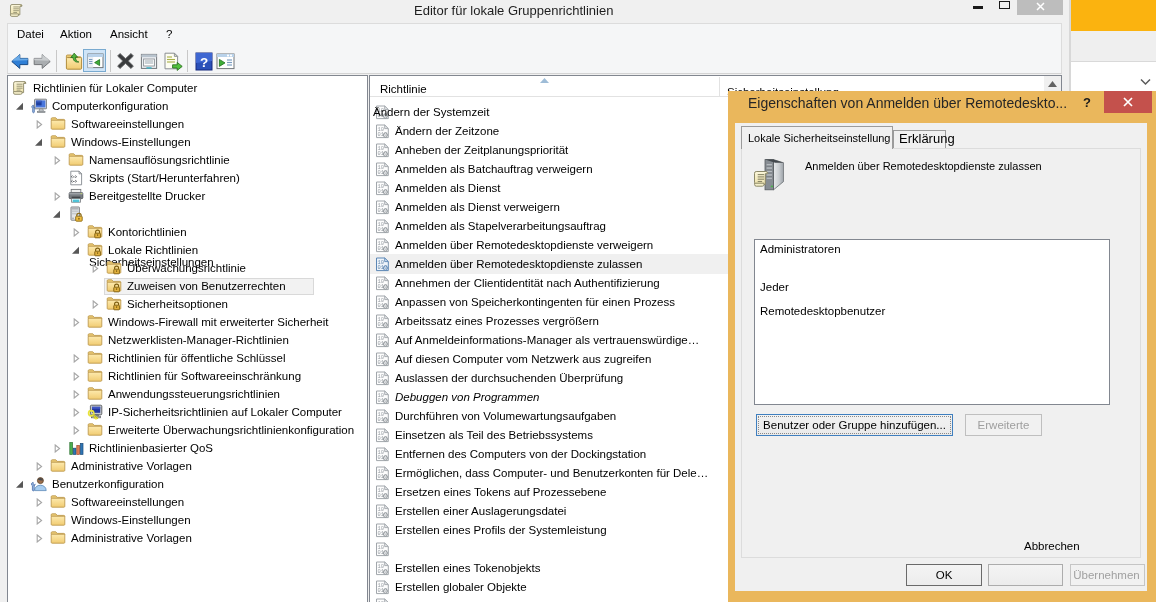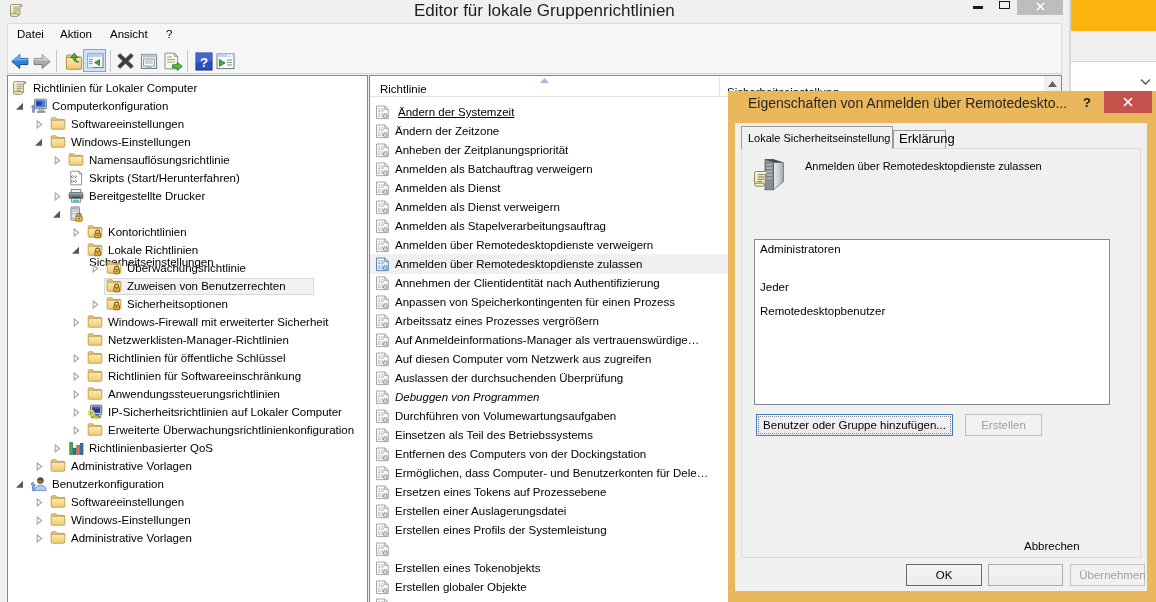--- a/index.html
+++ b/index.html
@@ -161,21 +161,21 @@
 <svg class="ic" style="left:1140px;top:78px;width:11px;height:8px" viewBox="0 0 11 8">
     <path d="M1 1.5 L5.5 6 L10 1.5" fill="none" stroke="#5a5a5a" stroke-width="1.5"></path>
   </svg>
 <div class="abs" style="left:1069px;top:0;width:2px;height:602px;background:#d8d8d8;"></div>
 
 <div class="abs" style="left:0;top:0;width:1069px;height:602px;background:#f0f0f0;"></div>
 
 <svg class="ic" style="left:9px;top:3px;width:15px;height:15px">
     <use href="#scroll"></use>
   </svg>
-<div class="t" style="left:414px;top:1px;width:180px;height:20px;line-height:20px;text-align:center;font-size:17px;color:#1e1e1e;">Editor für lokale Gruppenrichtlinien</div>
+<div class="t" style="left:414px;top:1px;width:180px;height:20px;line-height:20px;text-align:center;font-size:13px;color:#1e1e1e;">Editor für lokale Gruppenrichtlinien</div>
 <div class="abs" style="left:973px;top:6px;width:10px;height:3px;background:#1a1a1a;"></div>
 <div class="abs" style="left:999px;top:1px;width:11px;height:8px;border:1.6px solid #1a1a1a;"></div>
 <div class="abs" style="left:1017px;top:0;width:46px;height:15px;background:#bdbdbd;"></div>
 <svg class="ic" style="left:1036px;top:2px;width:9px;height:9px" viewBox="0 0 9 9">
     <path d="M1 1 L8 8 M8 1 L1 8" stroke="#fff" stroke-width="1.5"></path>
   </svg>
 
 <div class="abs" style="left:7px;top:23px;width:1055px;height:23px;background:#f5f6f7;border:1px solid #dcdcdc;border-bottom:none;"></div>
 <div class="t" style="left:17px;top:24px;height:21px;line-height:21px;">Datei</div>
 <div class="t" style="left:60px;top:24px;height:21px;line-height:21px;">Aktion</div>
@@ -442,21 +442,21 @@
 <div class="t" style="left:380px;top:80px;height:18px;line-height:18px;">Richtlinie</div>
 <div class="t" style="left:727px;top:83px;height:18px;line-height:18px;">Sicherheitseinstellung</div>
 
 <div style="position:absolute;left:1044px;top:76px;width:17px;height:17px;background:#f0f0f0;"></div>
 <svg class="ic" style="left:1048px;top:81px;width:9px;height:6px" viewBox="0 0 9 6">
         <path d="M4.5 0 L9 6 L0 6 Z" fill="#636363"></path>
       </svg>
 <svg class="ic" style="left:375px;top:105px;width:15px;height:15px">
         <use href="#policy"></use>
       </svg>
-<div class="t" style="left:398px;top:103px;height:18px;line-height:18px;text-decoration:underline;">Ändern der Systemzeit</div>
+<div class="t" style="left:373px;top:103px;height:18px;line-height:18px;">Ändern der Systemzeit</div>
 <svg class="ic" style="left:375px;top:124px;width:15px;height:15px">
         <use href="#policy"></use>
       </svg>
 <div class="t" style="left:395px;top:122px;height:18px;line-height:18px;">Ändern der Zeitzone</div>
 <svg class="ic" style="left:375px;top:143px;width:15px;height:15px">
         <use href="#policy"></use>
       </svg>
 <div class="t" style="left:395px;top:141px;height:18px;line-height:18px;">Anheben der Zeitplanungspriorität</div>
 <svg class="ic" style="left:375px;top:162px;width:15px;height:15px">
         <use href="#policy"></use>
@@ -580,20 +580,20 @@
 
 <div class="abs" style="left:754px;top:239px;width:356px;height:166px;background:#fff;border:1px solid #828790;"></div>
 <div class="t" style="left:760px;top:241px;height:16px;line-height:16px;">Administratoren</div>
 <div class="t" style="left:760px;top:279px;height:16px;line-height:16px;">Jeder</div>
 <div class="t" style="left:760px;top:303px;height:16px;line-height:16px;">Remotedesktopbenutzer</div>
 
 <div class="abs" style="left:756px;top:414px;width:197px;height:22px;background:linear-gradient(#f2f2f2,#eaeaea);border:1px solid #3f7fbf;"></div>
 <div class="abs" style="left:758px;top:416px;width:193px;height:18px;border:1px dotted #8a8a8a;"></div>
 <div class="t" style="left:756px;top:416px;width:197px;height:18px;line-height:18px;text-align:center;">Benutzer oder Gruppe hinzufügen...</div>
 <div class="abs" style="left:965px;top:414px;width:77px;height:22px;background:#f1f1f1;border:1px solid #bfbfbf;"></div>
-<div class="t" style="left:965px;top:416px;width:77px;height:18px;line-height:18px;text-align:center;color:#9e9e9e;">Erstellen</div>
+<div class="t" style="left:965px;top:416px;width:77px;height:18px;line-height:18px;text-align:center;color:#9e9e9e;">Erweiterte</div>
 
 <div class="abs" style="left:906px;top:564px;width:76px;height:22px;background:linear-gradient(#f4f4f4,#ececec);border:1px solid #6a6a6a;"></div>
 <div class="t" style="left:906px;top:566px;width:76px;height:18px;line-height:18px;text-align:center;">OK</div>
 <div class="abs" style="left:988px;top:564px;width:75px;height:22px;background:linear-gradient(#f4f4f4,#ececec);border:1px solid #acacac;"></div>
 <div class="t" style="left:988px;top:537px;width:75px;height:18px;line-height:18px;text-align:center;padding-left:36px;">Abbrechen</div>
 <div class="abs" style="left:1070px;top:564px;width:75px;height:22px;background:#f1f1f1;border:1px solid #c5c5c5;"></div>
-<div class="t" style="left:1070px;top:566px;width:85px;height:18px;line-height:18px;text-align:center;color:#a0a0a0;">Übernehmen</div>
+<div class="t" style="left:1070px;top:566px;width:73px;height:18px;line-height:18px;text-align:center;color:#a0a0a0;">Übernehmen</div>
 
 </body></html>

